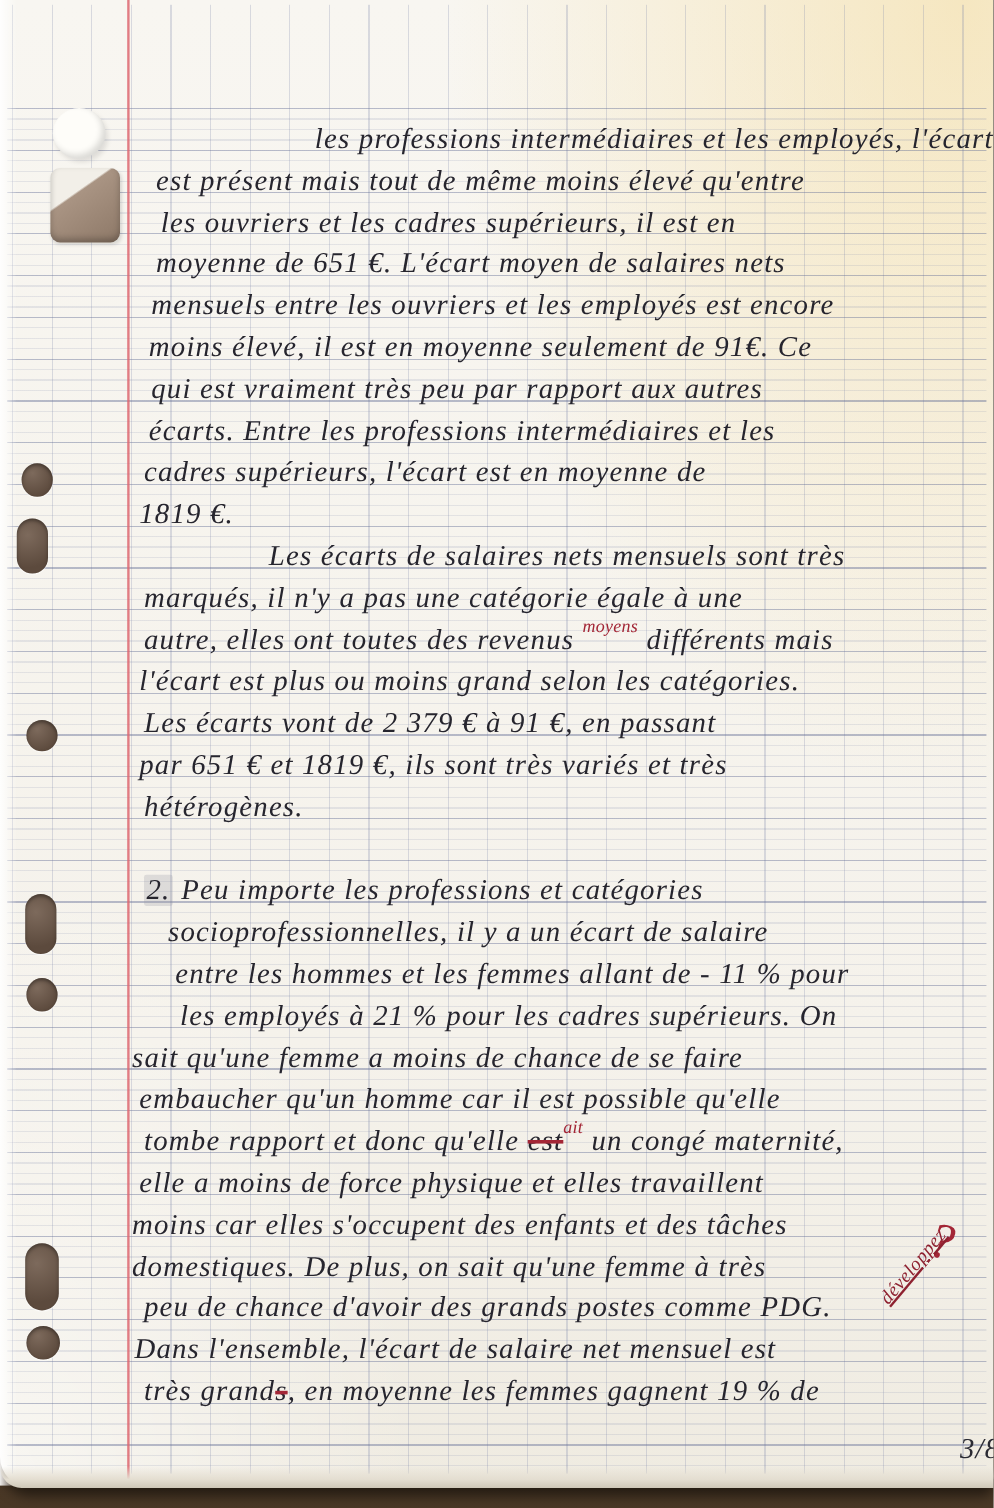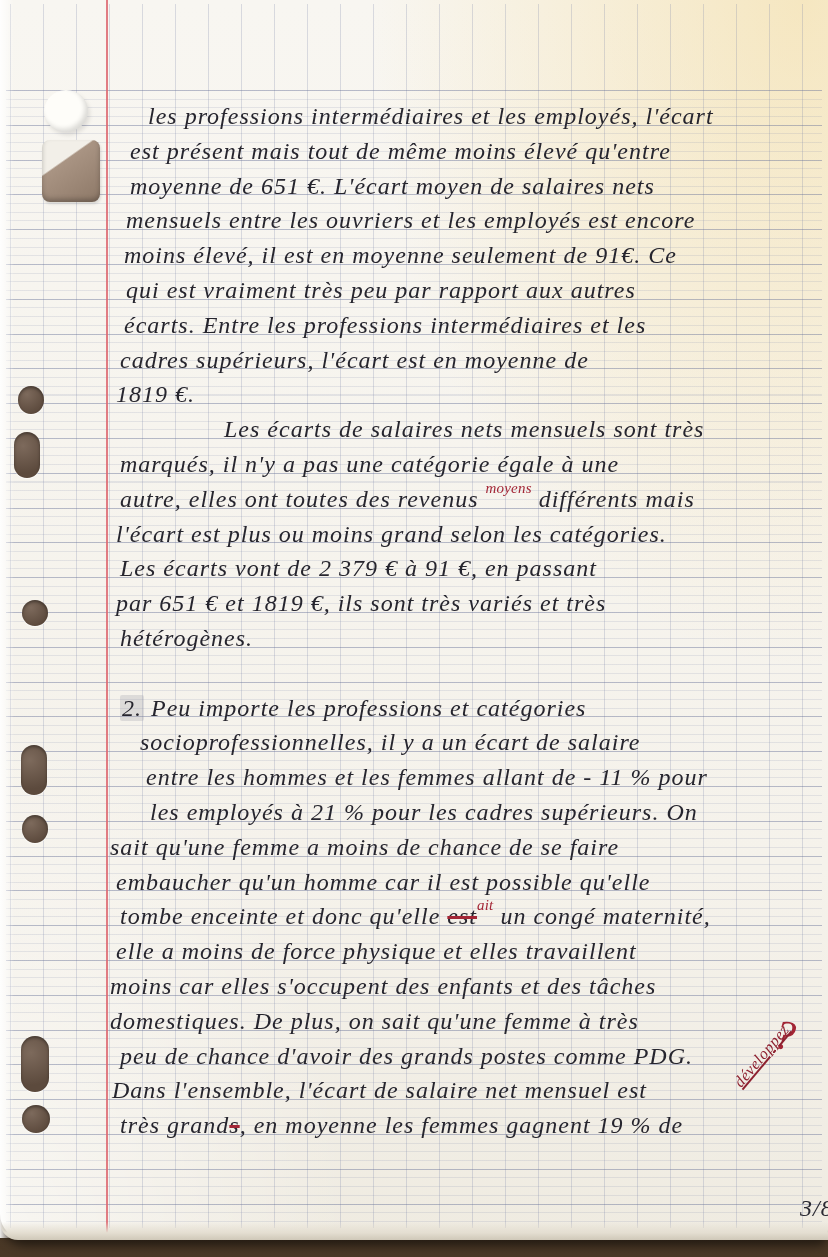--- a/index.html
+++ b/index.html
@@ -110,22 +110,23 @@
         <div class="hole ellipse dark" style="left: 18px; top: 386px; width: 26px; height: 28px;"></div>
         <div class="hole pill dark" style="left: 14px; top: 432px; width: 26px; height: 46px;"></div>
         <div class="hole ellipse dark" style="left: 22px; top: 600px; width: 26px; height: 26px;"></div>
         <div class="hole pill dark" style="left: 21px; top: 745px; width: 26px; height: 50px;"></div>
         <div class="hole ellipse dark" style="left: 22px; top: 815px; width: 26px; height: 28px;"></div>
         <div class="hole pill dark" style="left: 21px; top: 1036px; width: 28px; height: 56px;"></div>
         <div class="hole ellipse dark" style="left: 22px; top: 1105px; width: 28px; height: 28px;"></div>
       </div>
 
     <div id="text-layer">
-        <div class="hw-line" style="padding-left: 148px;">les professions intermédiaires et les employés, l'écart</div>
+        <div class="hw-line" style="padding-left: 148px; text-align: right;">les professions intermédiaires et les employés, l'écart</div>
         <div class="hw-line" style="padding-left: 130px;">est présent mais tout de même moins élevé qu'entre</div>
+        <div class="hw-line" style="padding-left: 134px;">les ouvriers et les cadres supérieurs, il est en</div>
         <div class="hw-line" style="padding-left: 130px;">moyenne de 651 €. L'écart moyen de salaires nets</div>
         <div class="hw-line" style="padding-left: 126px;">mensuels entre les ouvriers et les employés est encore</div>
         <div class="hw-line" style="padding-left: 124px;">moins élevé, il est en moyenne seulement de 91€. Ce</div>
         <div class="hw-line" style="padding-left: 126px;">qui est vraiment très peu par rapport aux autres</div>
         <div class="hw-line" style="padding-left: 124px;">écarts. Entre les professions intermédiaires et les</div>
         <div class="hw-line" style="padding-left: 120px;">cadres supérieurs, l'écart est en moyenne de</div>
         <div class="hw-line" style="padding-left: 116px;">1819 €.</div>
         <div class="hw-line" style="padding-left: 178px; margin-left: 46px;">Les écarts de salaires nets mensuels sont très</div>
         <div class="hw-line" style="padding-left: 120px;">marqués, il n'y a pas une catégorie égale à une</div>
         <div class="hw-line" style="padding-left: 120px;"><span>autre, elles ont toutes des revenus </span><span class="sup-red">moyens</span><span> différents mais</span></div>
@@ -133,21 +134,21 @@
         <div class="hw-line" style="padding-left: 120px;">Les écarts vont de 2 379 € à 91 €, en passant</div>
         <div class="hw-line" style="padding-left: 116px;">par 651 € et 1819 €, ils sont très variés et très</div>
         <div class="hw-line" style="padding-left: 120px;">hétérogènes.</div>
         <div class="hw-line" style="padding-left: 0px;"></div>
         <div class="hw-line" style="padding-left: 120px;"><span class="hl">2.</span><span> Peu importe les professions et catégories</span></div>
         <div class="hw-line" style="padding-left: 140px;">socioprofessionnelles, il y a un écart de salaire</div>
         <div class="hw-line" style="padding-left: 146px;">entre les hommes et les femmes allant de - 11 % pour</div>
         <div class="hw-line" style="padding-left: 150px;">les employés à 21 % pour les cadres supérieurs. On</div>
         <div class="hw-line" style="padding-left: 110px;">sait qu'une femme a moins de chance de se faire</div>
         <div class="hw-line" style="padding-left: 116px;">embaucher qu'un homme car il est possible qu'elle</div>
-        <div class="hw-line" style="padding-left: 120px;"><span>tombe enceinte et donc qu'elle </span><span class="struck">est</span><span class="sup-red">ait</span><span> un congé maternité,</span></div>
+        <div class="hw-line" style="padding-left: 120px;"><span>tombe rapport et donc qu'elle </span><span class="struck">est</span><span class="sup-red">ait</span><span> un congé maternité,</span></div>
         <div class="hw-line" style="padding-left: 116px;">elle a moins de force physique et elles travaillent</div>
         <div class="hw-line" style="padding-left: 110px;">moins car elles s'occupent des enfants et des tâches</div>
         <div class="hw-line" style="padding-left: 110px;">domestiques. De plus, on sait qu'une femme à très</div>
         <div class="hw-line" style="padding-left: 120px;">peu de chance d'avoir des grands postes comme PDG.</div>
         <div class="hw-line" style="padding-left: 112px;">Dans l'ensemble, l'écart de salaire net mensuel est</div>
         <div class="hw-line" style="padding-left: 120px;"><span>très grand</span><span class="struck">s</span><span>, en moyenne les femmes gagnent 19 % de</span></div>
       </div>
 
     <div class="annot qmark">?</div>
     <div class="annot margin-note">développez</div>

